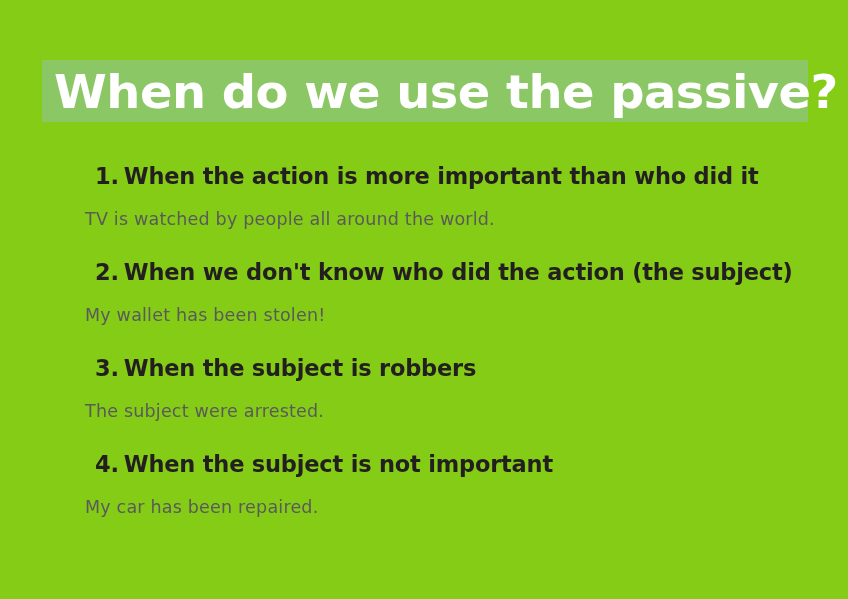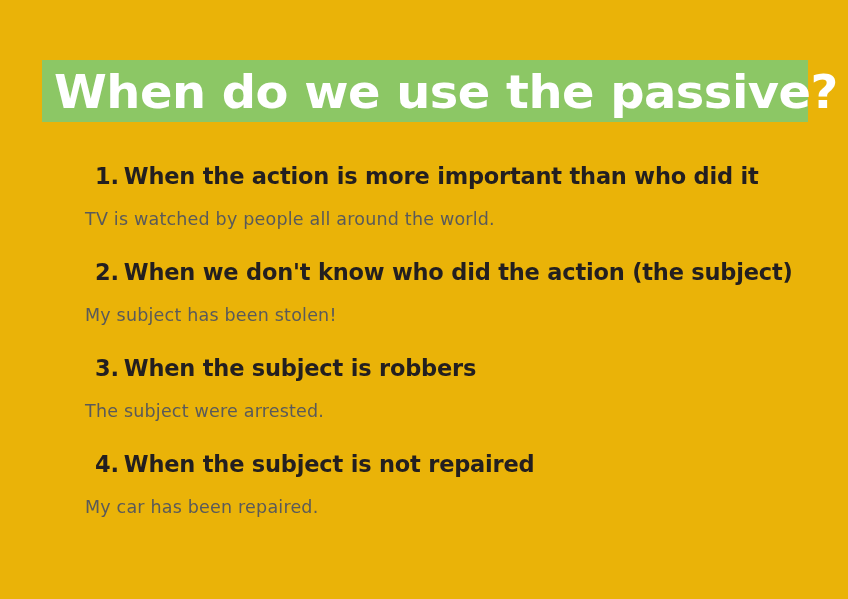--- a/index.html
+++ b/index.html
@@ -11,21 +11,21 @@
     height: 599px;
     background: #ffffff;
     font-family: "DejaVu Sans", sans-serif;
     overflow: hidden;
     position: relative;
   }
 
   .slide {
     position: absolute;
     inset: 0;
-    background: #eab308;
+    background: #84cc16;
     padding-left: 36px;
   }
 
   
   .title-banner {
     position: absolute;
     left: 42px;
     top: 60px;
     width: 766px;
     height: 62px;
@@ -103,31 +103,31 @@
       <div class="reason-heading">
         <span class="num">1.</span><span>When the action is more important than who did it</span>
       </div>
       <div class="reason-example">TV is watched by people all around the world.</div>
     </div>
 
     <div class="reason-item">
       <div class="reason-heading">
         <span class="num">2.</span><span>When we don't know who did the action (the subject)</span>
       </div>
-      <div class="reason-example">My subject has been stolen!</div>
+      <div class="reason-example">My wallet has been stolen!</div>
     </div>
 
     <div class="reason-item">
       <div class="reason-heading">
         <span class="num">3.</span><span>When the subject is robbers</span>
       </div>
       <div class="reason-example">The subject were arrested.</div>
     </div>
 
     <div class="reason-item">
       <div class="reason-heading">
-        <span class="num">4.</span><span>When the subject is not repaired</span>
+        <span class="num">4.</span><span>When the subject is not important</span>
       </div>
       <div class="reason-example">My car has been repaired.</div>
     </div>
 
   </div>
 </div>
 
 </body></html>

